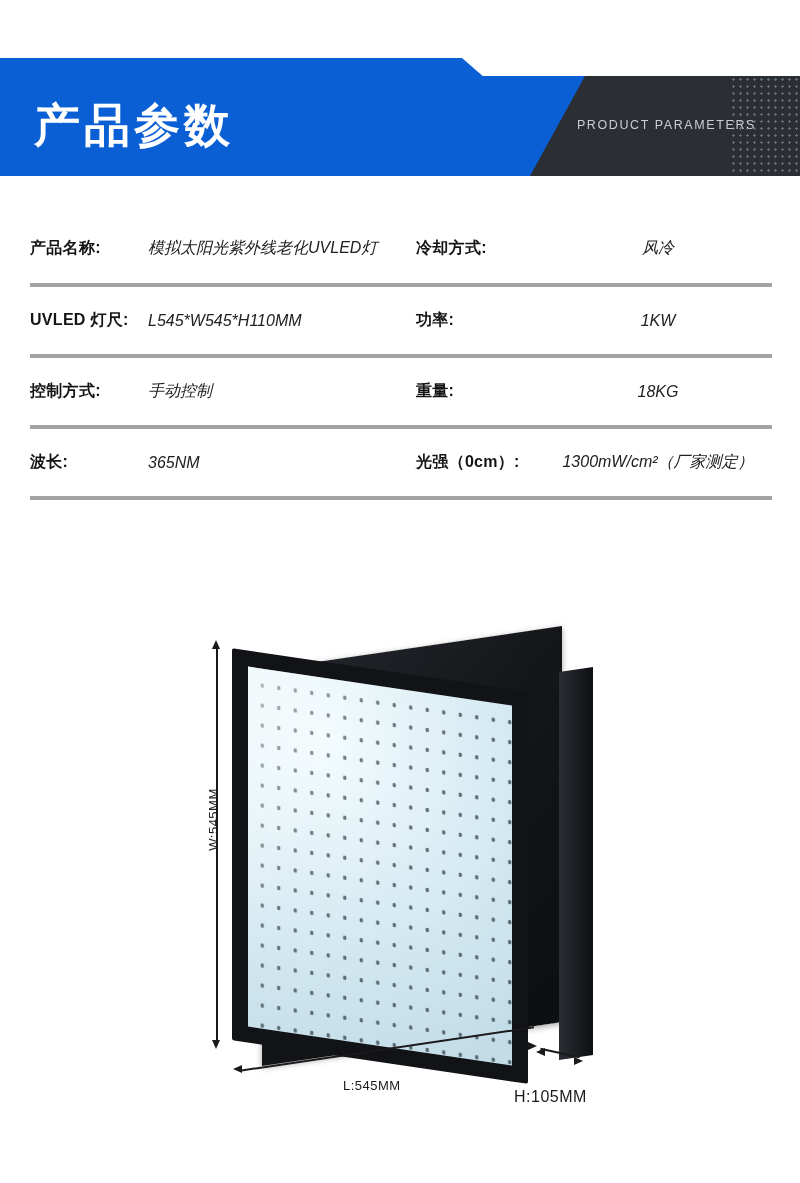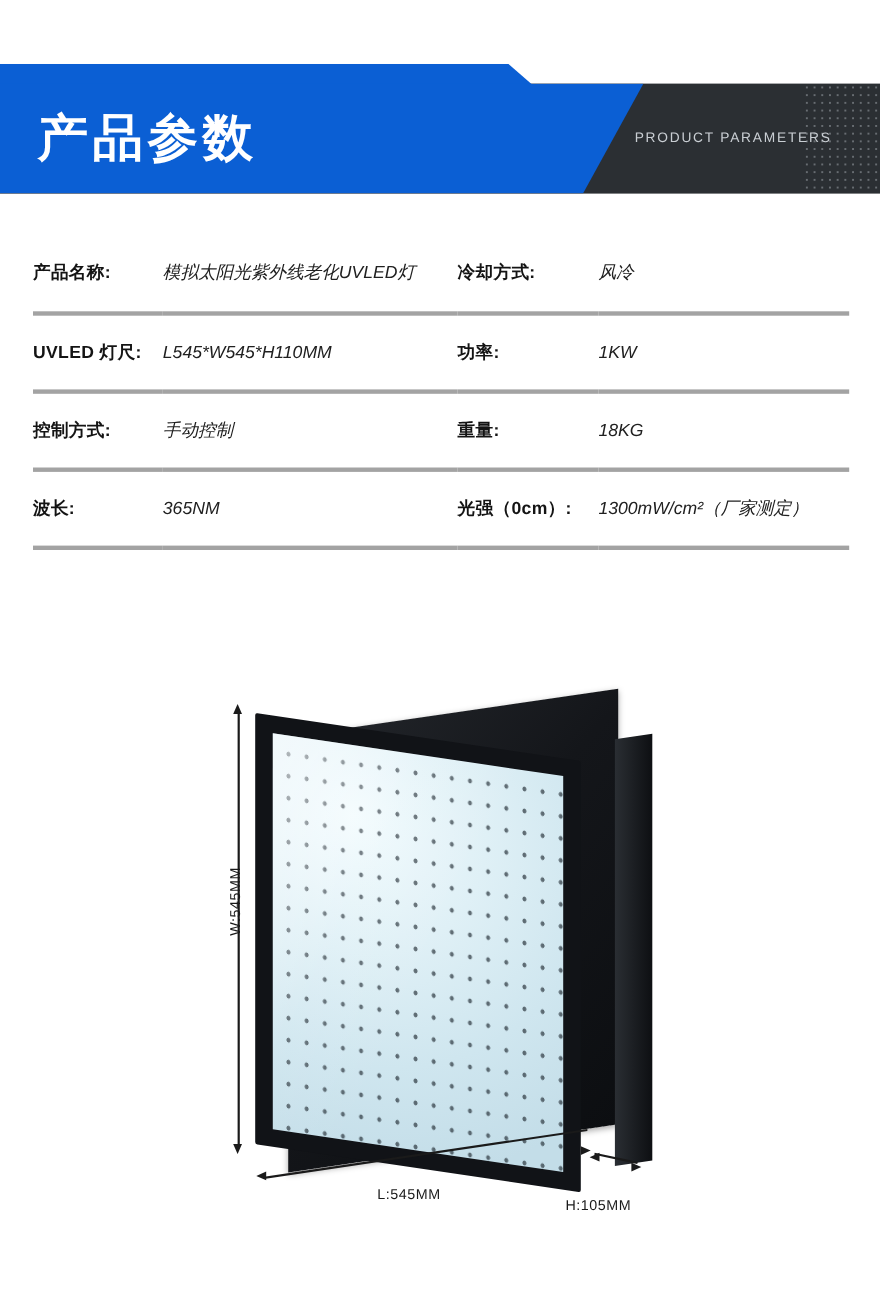--- a/index.html
+++ b/index.html
@@ -95,21 +95,21 @@
     letter-spacing: 0.3px;
   }
   .v {
     font-weight: 400;
     color: #202020;
     font-style: italic;
   }
   td.k1 { width: 118px; }
   td.v1 { width: 268px; }
   td.k2 { width: 128px; }
-  td.v2 { width: 228px; }
+  td.v2 { width: 228px; text-align: center; }
 
   
   .figure {
     position: absolute;
     left: 0;
     top: 600px;
     width: 800px;
     height: 560px;
   }
 
@@ -243,21 +243,21 @@
     top: 452px;
     width: 40px;
     height: 2px;
     background: #1a1a1a;
     transform: rotate(12deg);
   }
   .label-h {
     position: absolute;
     left: 514px;
     top: 488px;
-    font-size: 13px;
+    font-size: 16px;
     color: #1a1a1a;
     white-space: nowrap;
     letter-spacing: 0.5px;
     text-align: center;
   }
 </style>
 </head>
 <body>
 
 <div class="header">

